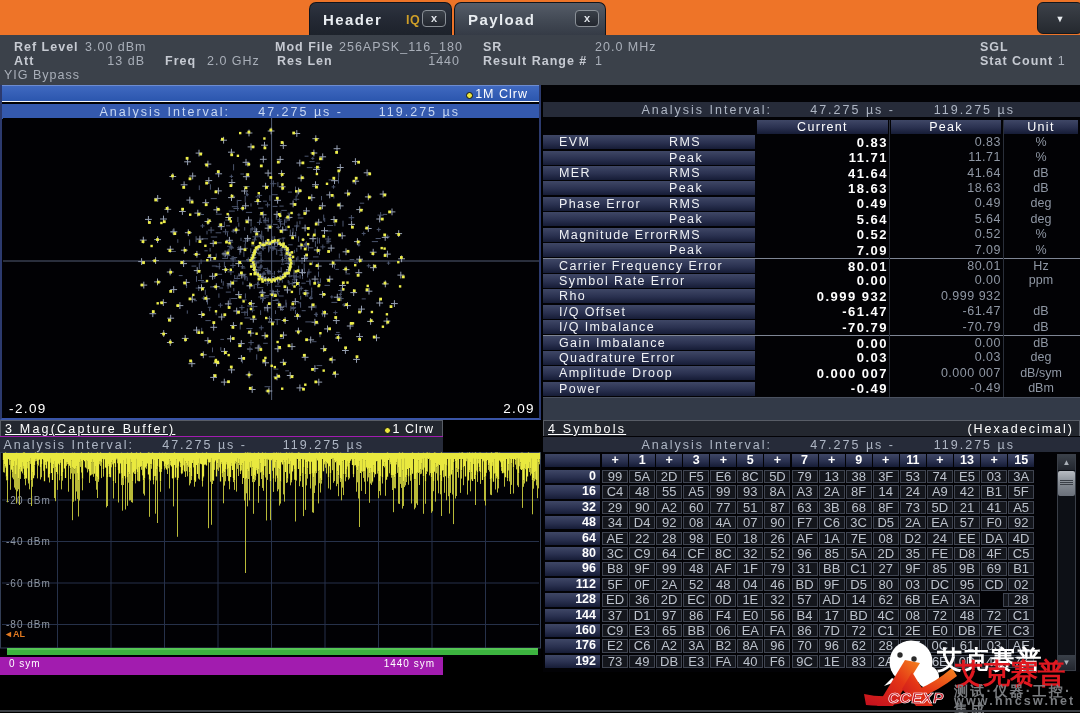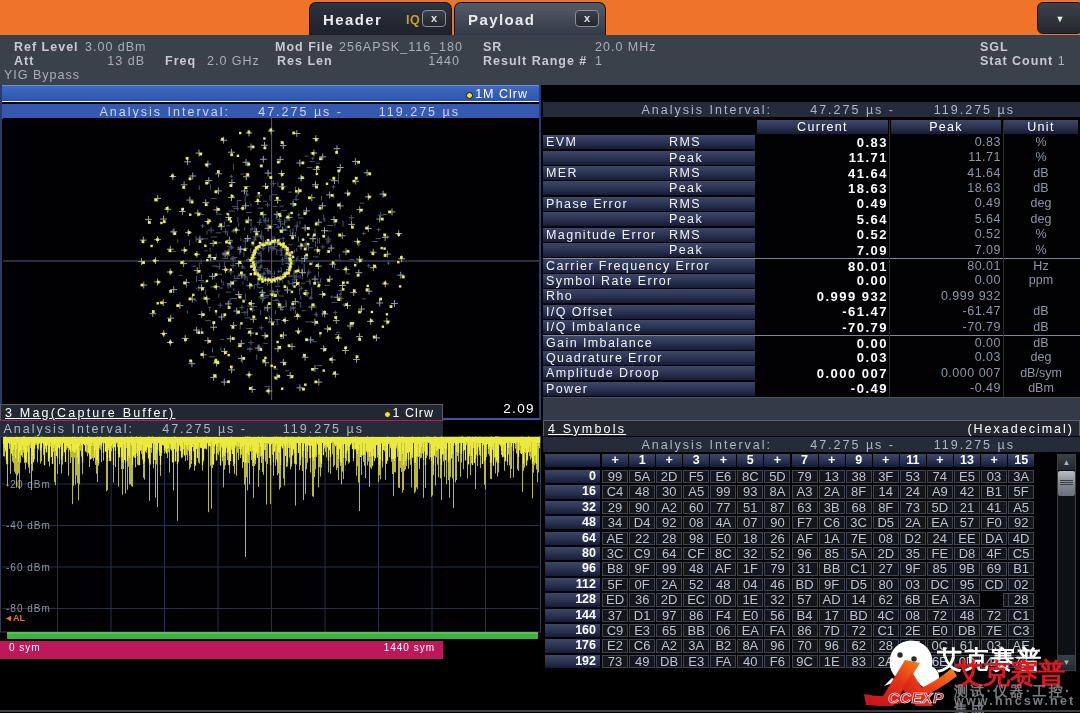--- a/index.html
+++ b/index.html
@@ -28,29 +28,29 @@
 #p1 .trc{color:#fff;font-size:12.5px;letter-spacing:1px}
 #sc1{position:absolute;left:0;top:315px;width:100%;height:17px;color:#fff;font-size:13.5px;letter-spacing:1.4px}
 #p2{position:absolute;left:543px;top:85px;width:537px;height:335px;background:#020205}
 .dtitle{background:#23272f;border:1px solid #585d66;border-bottom:none;color:#fff}
 .dabar{background:#262b39;color:#aeb6c4}
 #p2 .abar{top:17px}
 #rstab{position:absolute;left:0;top:35px;width:537px;height:277px;background:#020205;font-size:12.5px}
 .rs-hdr{position:absolute;top:0;left:0;width:537px;height:14.7px}
 .rs-hcell{position:absolute;top:0;height:13.7px;background:linear-gradient(#3f4766,#2a3150 55%,#161c36);color:#fff;text-align:center;font-size:12.5px;line-height:14px;letter-spacing:1.3px}
 .rs-row{position:absolute;left:0;width:537px;height:15.4px;line-height:15.4px}
-.rs-lab{position:absolute;left:0;top:0.5px;width:212px;height:14px;background:linear-gradient(#3f4766,#2a3150 55%,#161c36);color:#f0f2f5;padding-left:3px;letter-spacing:1.4px}
+.rs-lab{position:absolute;left:0;top:0.5px;width:212px;height:14px;background:linear-gradient(#3f4766,#2a3150 55%,#161c36);color:#f0f2f5;padding-left:16px;letter-spacing:1.4px}
 .rs-sub{position:absolute;left:126px}
 .rs-cur{position:absolute;left:214px;width:131px;text-align:right;color:#fff;font-weight:bold;font-size:13px;letter-spacing:1.5px}
 .rs-pk{position:absolute;left:348px;width:110px;text-align:right;color:#8f97a4;letter-spacing:0.5px}
 .rs-un{position:absolute;left:461px;width:74px;text-align:center;color:#8f97a4}
 .rs-sep{border-top:1px solid #7e8594}
 #rsfoot{position:absolute;left:0;top:277px;width:537px;height:35px;background:#333a48;border-top:1px solid #4a5160}
 .vline{position:absolute;top:0;height:277px;width:1px;background:#2a2f3a}
-#p3{position:absolute;left:0;top:404px;width:443px;height:255px;background:#be185d}
+#p3{position:absolute;left:0;top:420px;width:443px;height:255px;background:#a21caf}
 #p3 .ptitle{top:0}
 #p3 .abar{top:17px}
 #sc3{position:absolute;left:0;top:237px;width:100%;height:17px;color:#fff;font-size:10px;letter-spacing:1px}
 #p4{position:absolute;left:543px;top:420px;width:537px;height:252px;background:#020205}
 #p4 .abar{top:17px}
 #sytab{position:absolute;left:0;top:0;width:537px;height:252px;font-size:12.5px}
 .sy-row{position:absolute;left:0;width:537px;height:13.4px}
 .sy-lab{position:absolute;left:2px;top:0;width:55px;height:13.4px;background:linear-gradient(#3f4766,#2a3150 55%,#161c36);color:#fff;font-weight:bold;text-align:right;padding-right:4px;line-height:13.4px;font-size:12.5px}
 .sy-hl{background:linear-gradient(#3f4766,#2a3150 55%,#161c36)}
 .sy-cell{position:absolute;top:0;width:26.1px;height:13.4px;background:#14161c;border:1px solid #3f4450;color:#bcc2cc;text-align:center;line-height:12.8px;font-size:13px}
@@ -682,21 +682,21 @@
           <div class="sy-cell" style="left:356.8px">53</div>
           <div class="sy-cell" style="left:383.8px">74</div>
           <div class="sy-cell" style="left:410.9px">E5</div>
           <div class="sy-cell" style="left:438.0px">03</div>
           <div class="sy-cell" style="left:465.1px">3A</div>
         </div>
         <div class="sy-row" style="top:65.2px">
           <div class="sy-lab">16</div>
           <div class="sy-cell" style="left:59.0px">C4</div>
           <div class="sy-cell" style="left:86.1px">48</div>
-          <div class="sy-cell" style="left:113.1px">30</div>
+          <div class="sy-cell" style="left:113.1px">55</div>
           <div class="sy-cell" style="left:140.2px">A5</div>
           <div class="sy-cell" style="left:167.3px">99</div>
           <div class="sy-cell" style="left:194.3px">93</div>
           <div class="sy-cell" style="left:221.4px">8A</div>
           <div class="sy-cell" style="left:248.5px">A3</div>
           <div class="sy-cell" style="left:275.6px">2A</div>
           <div class="sy-cell" style="left:302.6px">8F</div>
           <div class="sy-cell" style="left:329.7px">14</div>
           <div class="sy-cell" style="left:356.8px">24</div>
           <div class="sy-cell" style="left:383.8px">A9</div>

